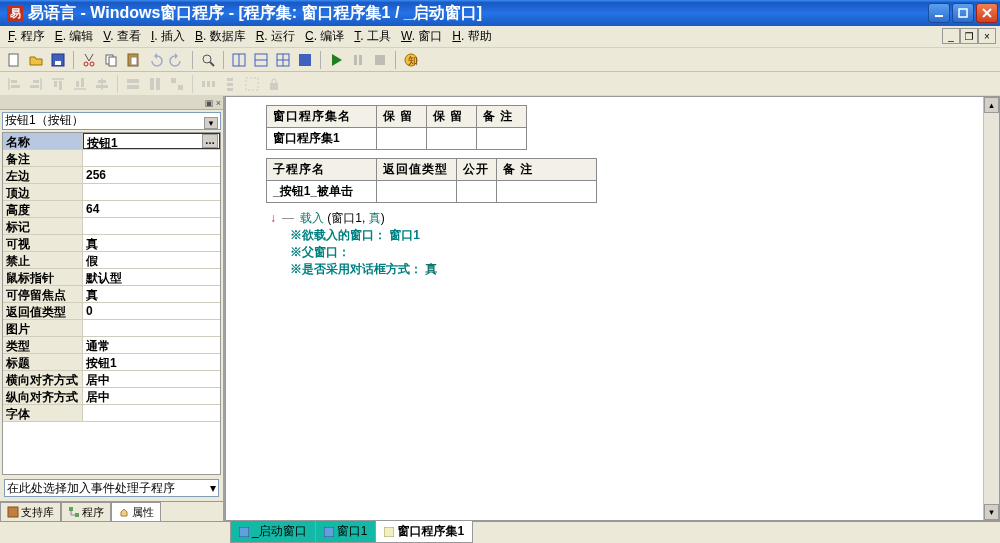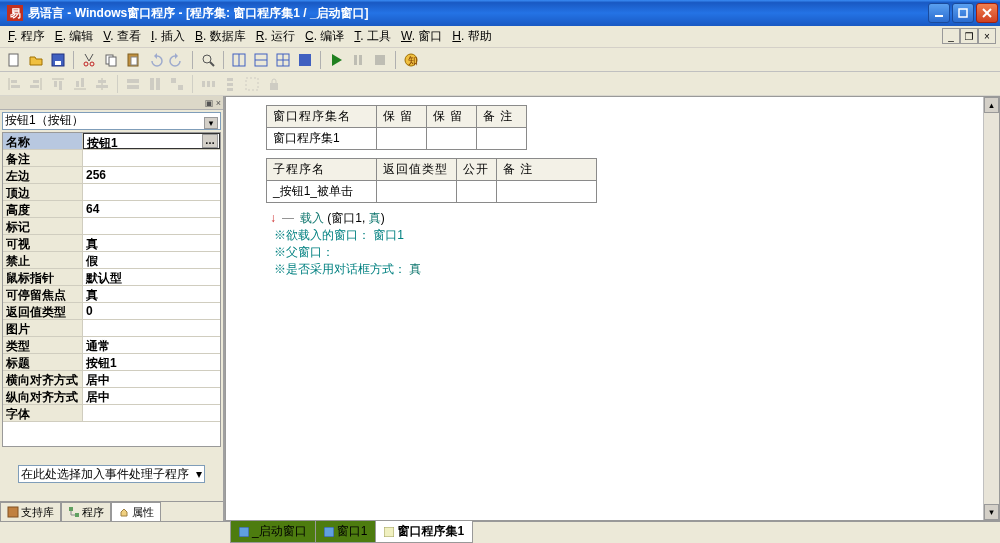--- a/index.html
+++ b/index.html
@@ -16,21 +16,21 @@
   .titlebar {
     height: 26px;
     background: linear-gradient(to bottom, #3a8cf5, #1959c3 10%, #2473e5 50%, #1959c3);
     display: flex;
     align-items: center;
     padding: 0 2px;
     color: #fff;
     font-weight: bold;
   }
   .titlebar .icon { width: 18px; height: 18px; margin: 0 4px; display:flex;align-items:center;justify-content:center; }
-  .titlebar .title { flex: 1; font-size: 12px; }
+  .titlebar .title { flex: 1; font-size: 16px; }
   .winbtns { display: flex; gap: 2px; }
   .winbtn {
     width: 22px; height: 20px;
     background: linear-gradient(to bottom, #5aa0f0, #2a6cd0);
     border: 1px solid #1a4a9a;
     border-radius: 3px;
     display: flex; align-items:center; justify-content:center;
     color:#fff; font-weight:bold;
   }
   .winbtn.close { background: linear-gradient(to bottom, #f08050, #d04020); border-color:#a02010; }
@@ -105,21 +105,21 @@
     margin:0 2px;
     font-weight:bold;
   }
   .proprow { display:flex; height:17px; border-bottom:1px solid #d0cdbf; }
   .proprow .k { width:80px; background:#ece9d8; padding:1px 3px; border-right:1px solid #d0cdbf; }
   .proprow .v { flex:1; padding:1px 3px; background:#fff; position:relative; }
   .proprow.sel .k { background:#b8c8e0; }
   .proprow.sel .v { background:#fff; border:1px solid #333; }
   .v .dots { position:absolute; right:1px; top:0; width:16px; height:14px; background:#d4d0c8; border:1px solid #999; text-align:center; line-height:12px; font-size:10px; }
   .left-bottom {
-    margin:18px;
+    margin:4px;
   }
   .left-bottom .combo2 {
     height:18px; background:#fff; border:1px solid #7f9db9;
     display:flex;align-items:center;padding:0 2px;
   }
   .left-tabs {
     display:flex;
     border-top:1px solid #999;
     background:#ece9d8;
     height:20px;
@@ -145,29 +145,29 @@
   .tblgroup { margin: 8px 0 6px 40px; }
   table.grid {
     border-collapse: collapse;
     font-size:12px;
   }
   table.grid th, table.grid td {
     border:1px solid #8a8a8a;
     padding:2px 6px;
     background:#fff;
     text-align:left;
-    font-weight:normal;
+    font-weight:bold;
   }
   table.grid th { background:#f3f1e7; letter-spacing:1px; }
   .codeblock { margin: 6px 0 0 20px; font-size:12px; }
   .codeline { display:flex; align-items:flex-start; gap:6px; line-height:18px; }
   .gutter { width:30px; text-align:right; color:#cc2a2a; }
   .kw { color:#0f766e; }
   .cmt { color:#008080; }
-  .codecol { margin-left:28px; }
+  .codecol { margin-left:44px;font-weight:bold; }
   
   .vscroll {
     position:absolute; right:0; top:0; bottom:0; width:16px;
     background:#e8e4d8;
     border-left:1px solid #c0c0c0;
     display:flex; flex-direction:column;
   }
   .vscroll .sbtn { height:16px; background:#d4d0c8; border:1px solid #999; display:flex;align-items:center;justify-content:center;font-size:9px; }
   .vscroll .track { flex:1; }
   
@@ -175,21 +175,21 @@
     height:22px;
     background:#ece9d8;
     border-top:1px solid #999;
     display:flex; align-items:flex-end;
     padding-left:230px;
   }
   .btab {
     padding:2px 8px;
     border:1px solid #999;
     border-top:none;
-    background:#4d7c0f;
+    background:#14b8a6;
     font-size:12px;
     margin-right:-1px;
     display:flex;align-items:center;gap:3px;
   }
   .btab.active { background:#fff; font-weight:bold; }
   .btab .ticon { width:10px;height:10px; }
   
   svg { display:block; }
 </style>
 </head>

